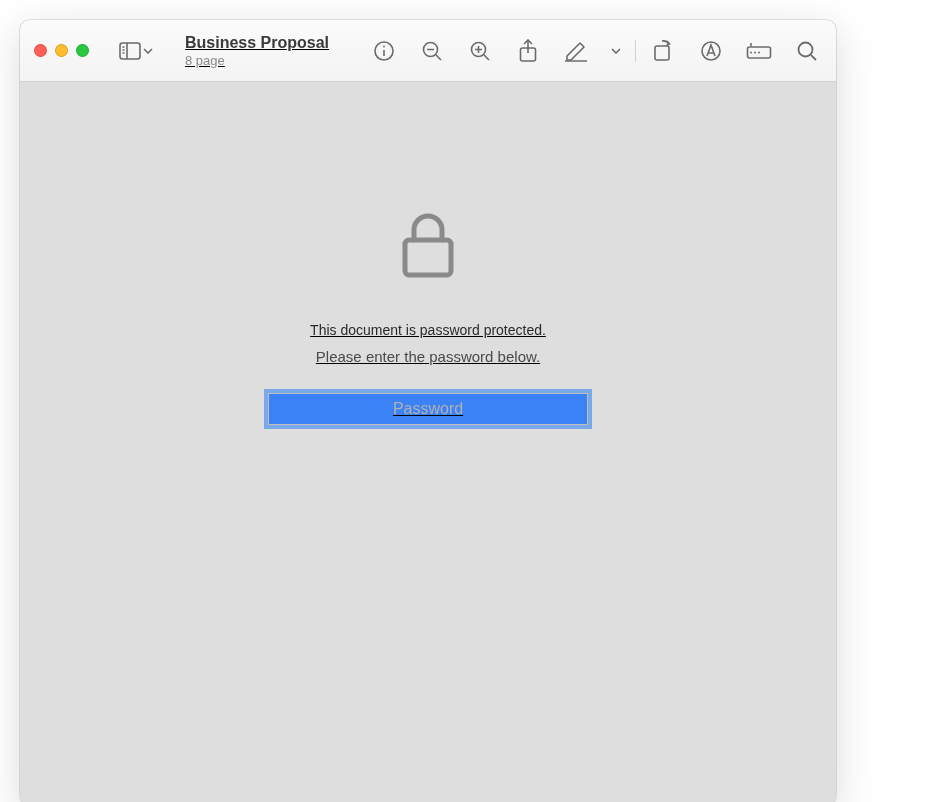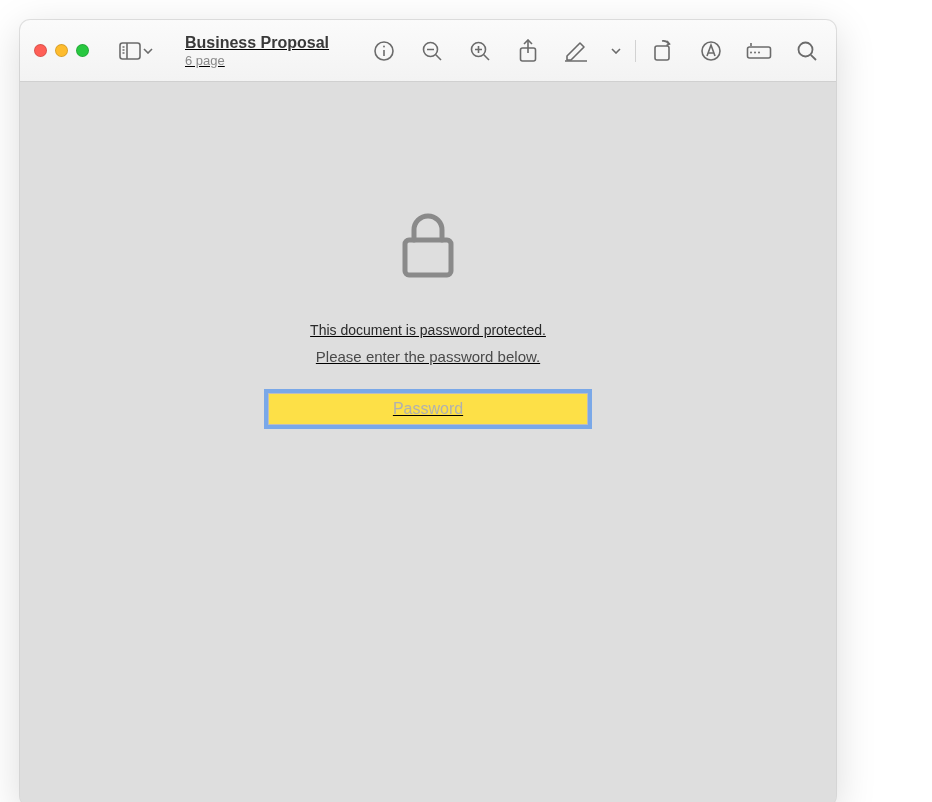--- a/index.html
+++ b/index.html
@@ -124,21 +124,21 @@
     .msg-sub {
       font-size: 15px;
       color: #4a4a4a;
       margin-bottom: 28px;
     }
     .password-input {
       width: 320px;
       height: 32px;
       border: 1px solid #bdbdbd;
       border-radius: 0;
-      background: #fde047;
+      background: #3b82f6;
       text-align: center;
       font-size: 16px;
       color: #333;
       outline: none;
       box-shadow: 0 0 0 4px rgba(0, 103, 244, 0.45);
     }
     .password-input::placeholder {
       color: #b0b0b0;
     }
     svg { display: block; }
@@ -166,21 +166,21 @@
       </span>
       <span>
         <svg width="10" height="6" viewBox="0 0 10 6" fill="none" stroke="currentColor" stroke-width="1.6">
           <polyline points="1,1 5,5 9,1"></polyline>
         </svg>
       </span>
     </div>
 
     <div class="title-block">
       <div class="title-main">Business Proposal</div>
-      <div class="title-sub">6 page</div>
+      <div class="title-sub">8 page</div>
     </div>
 
     <div class="toolbar-right">
       <div class="toolbar-btn">
         <span>
           <svg width="22" height="22" viewBox="0 0 22 22" fill="none" stroke="currentColor" stroke-width="1.6">
             <circle cx="11" cy="11" r="9"></circle>
             <circle cx="11" cy="6.5" r="0.9" fill="currentColor" stroke="none"></circle>
             <line x1="11" y1="10" x2="11" y2="16"></line>
           </svg>

